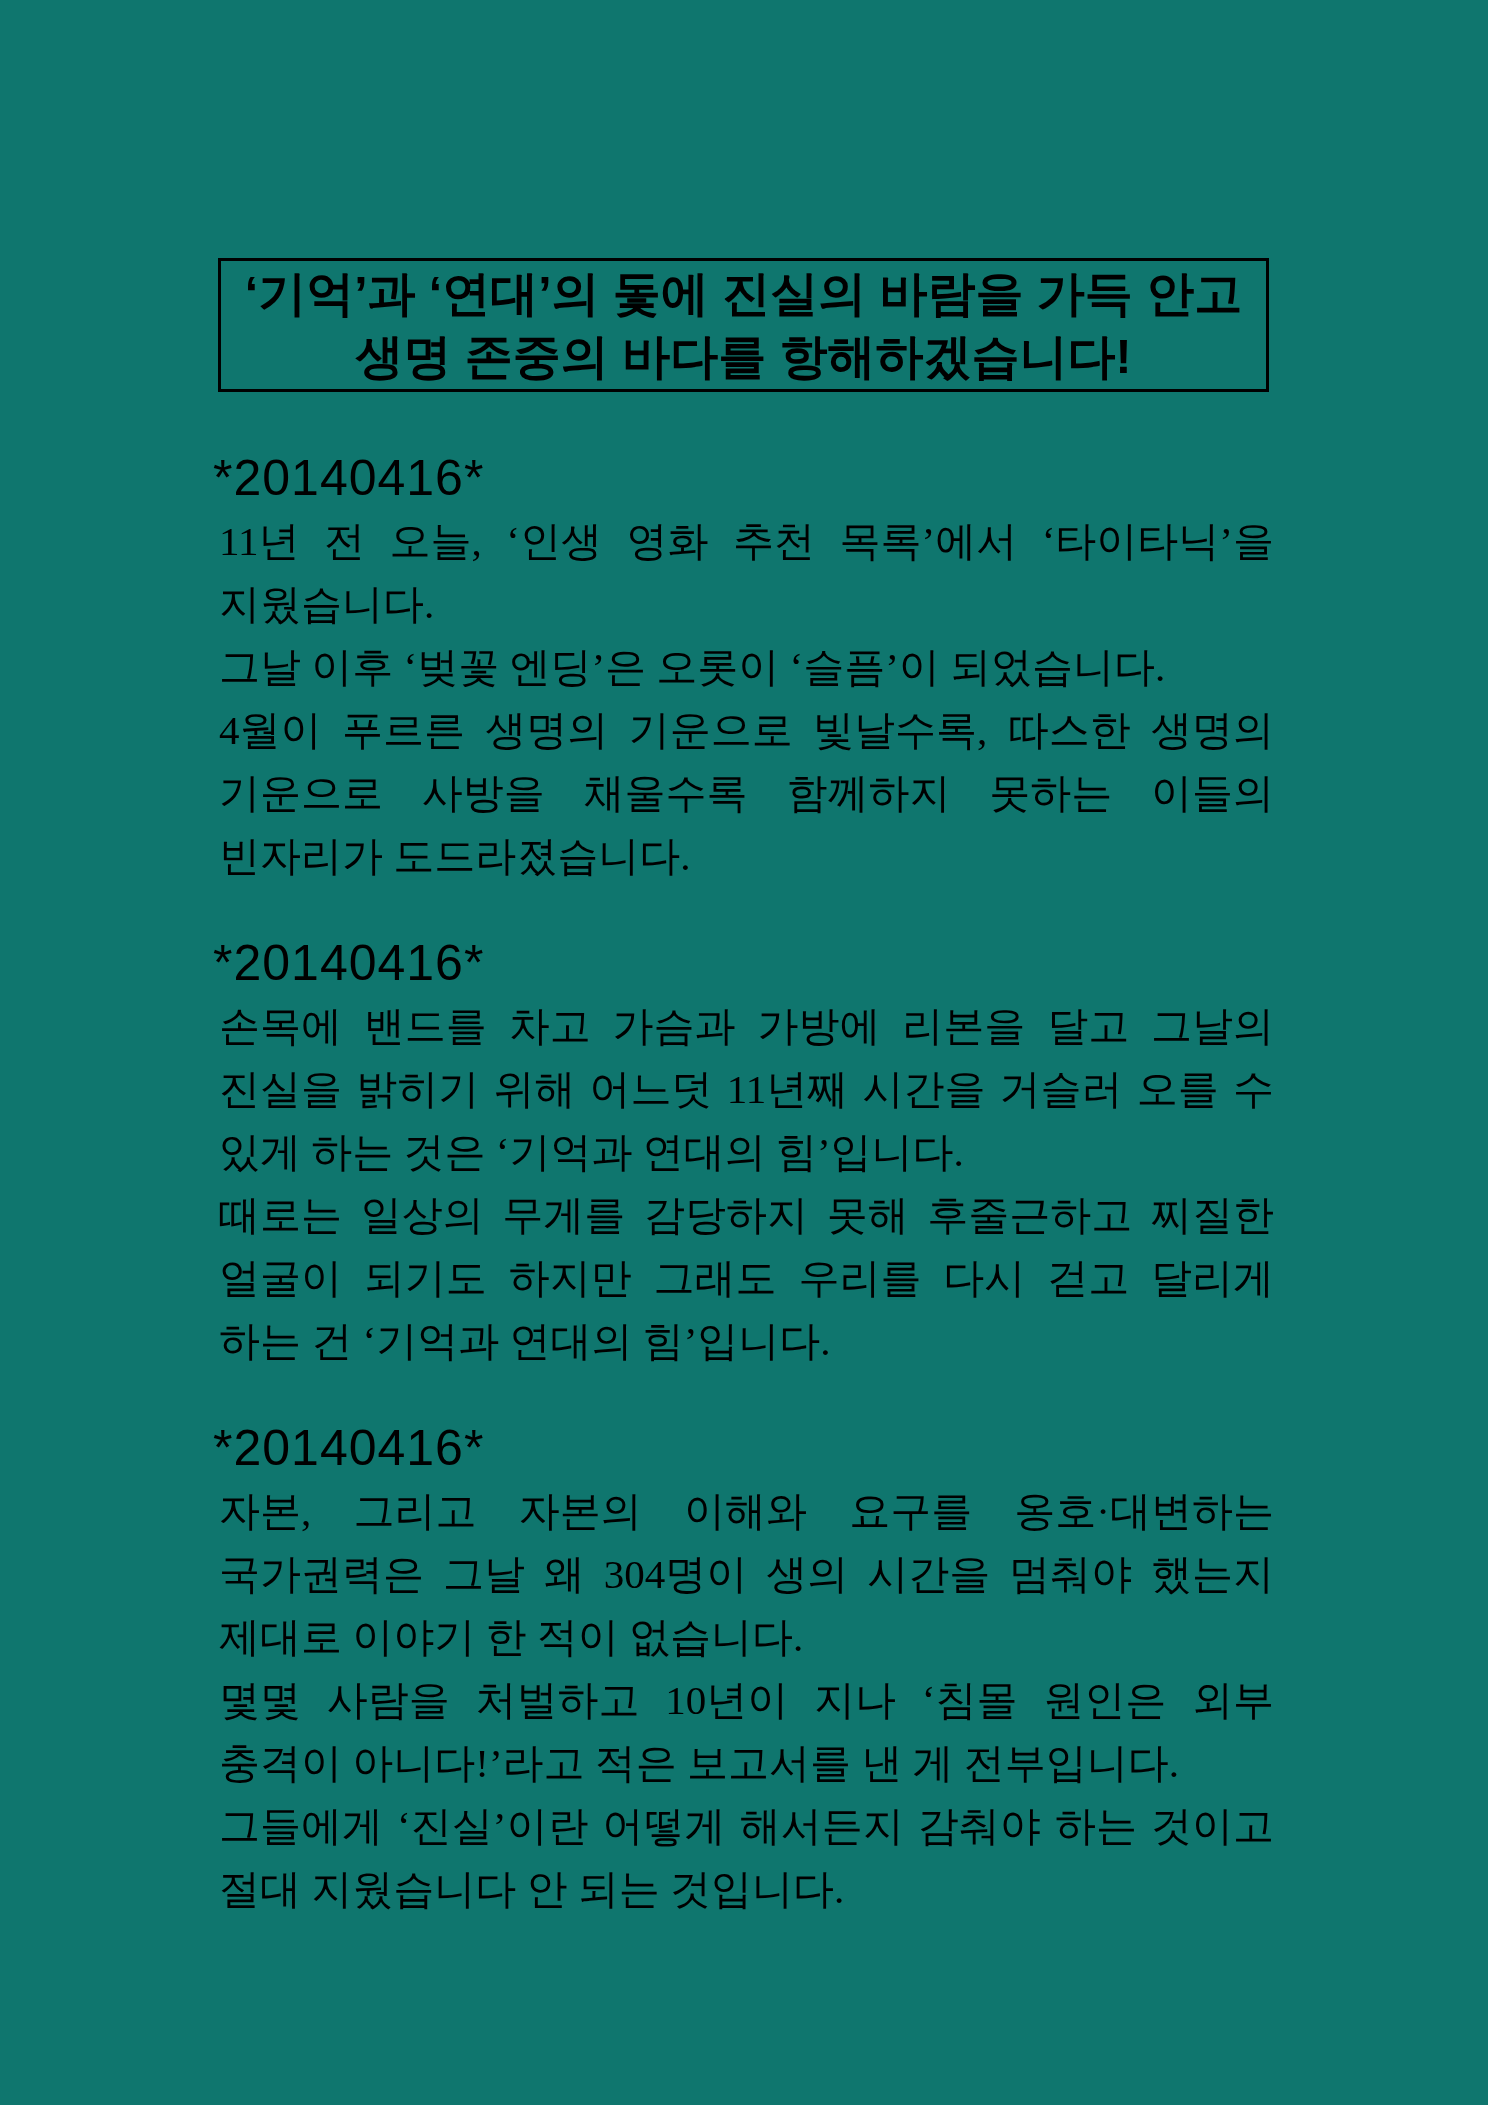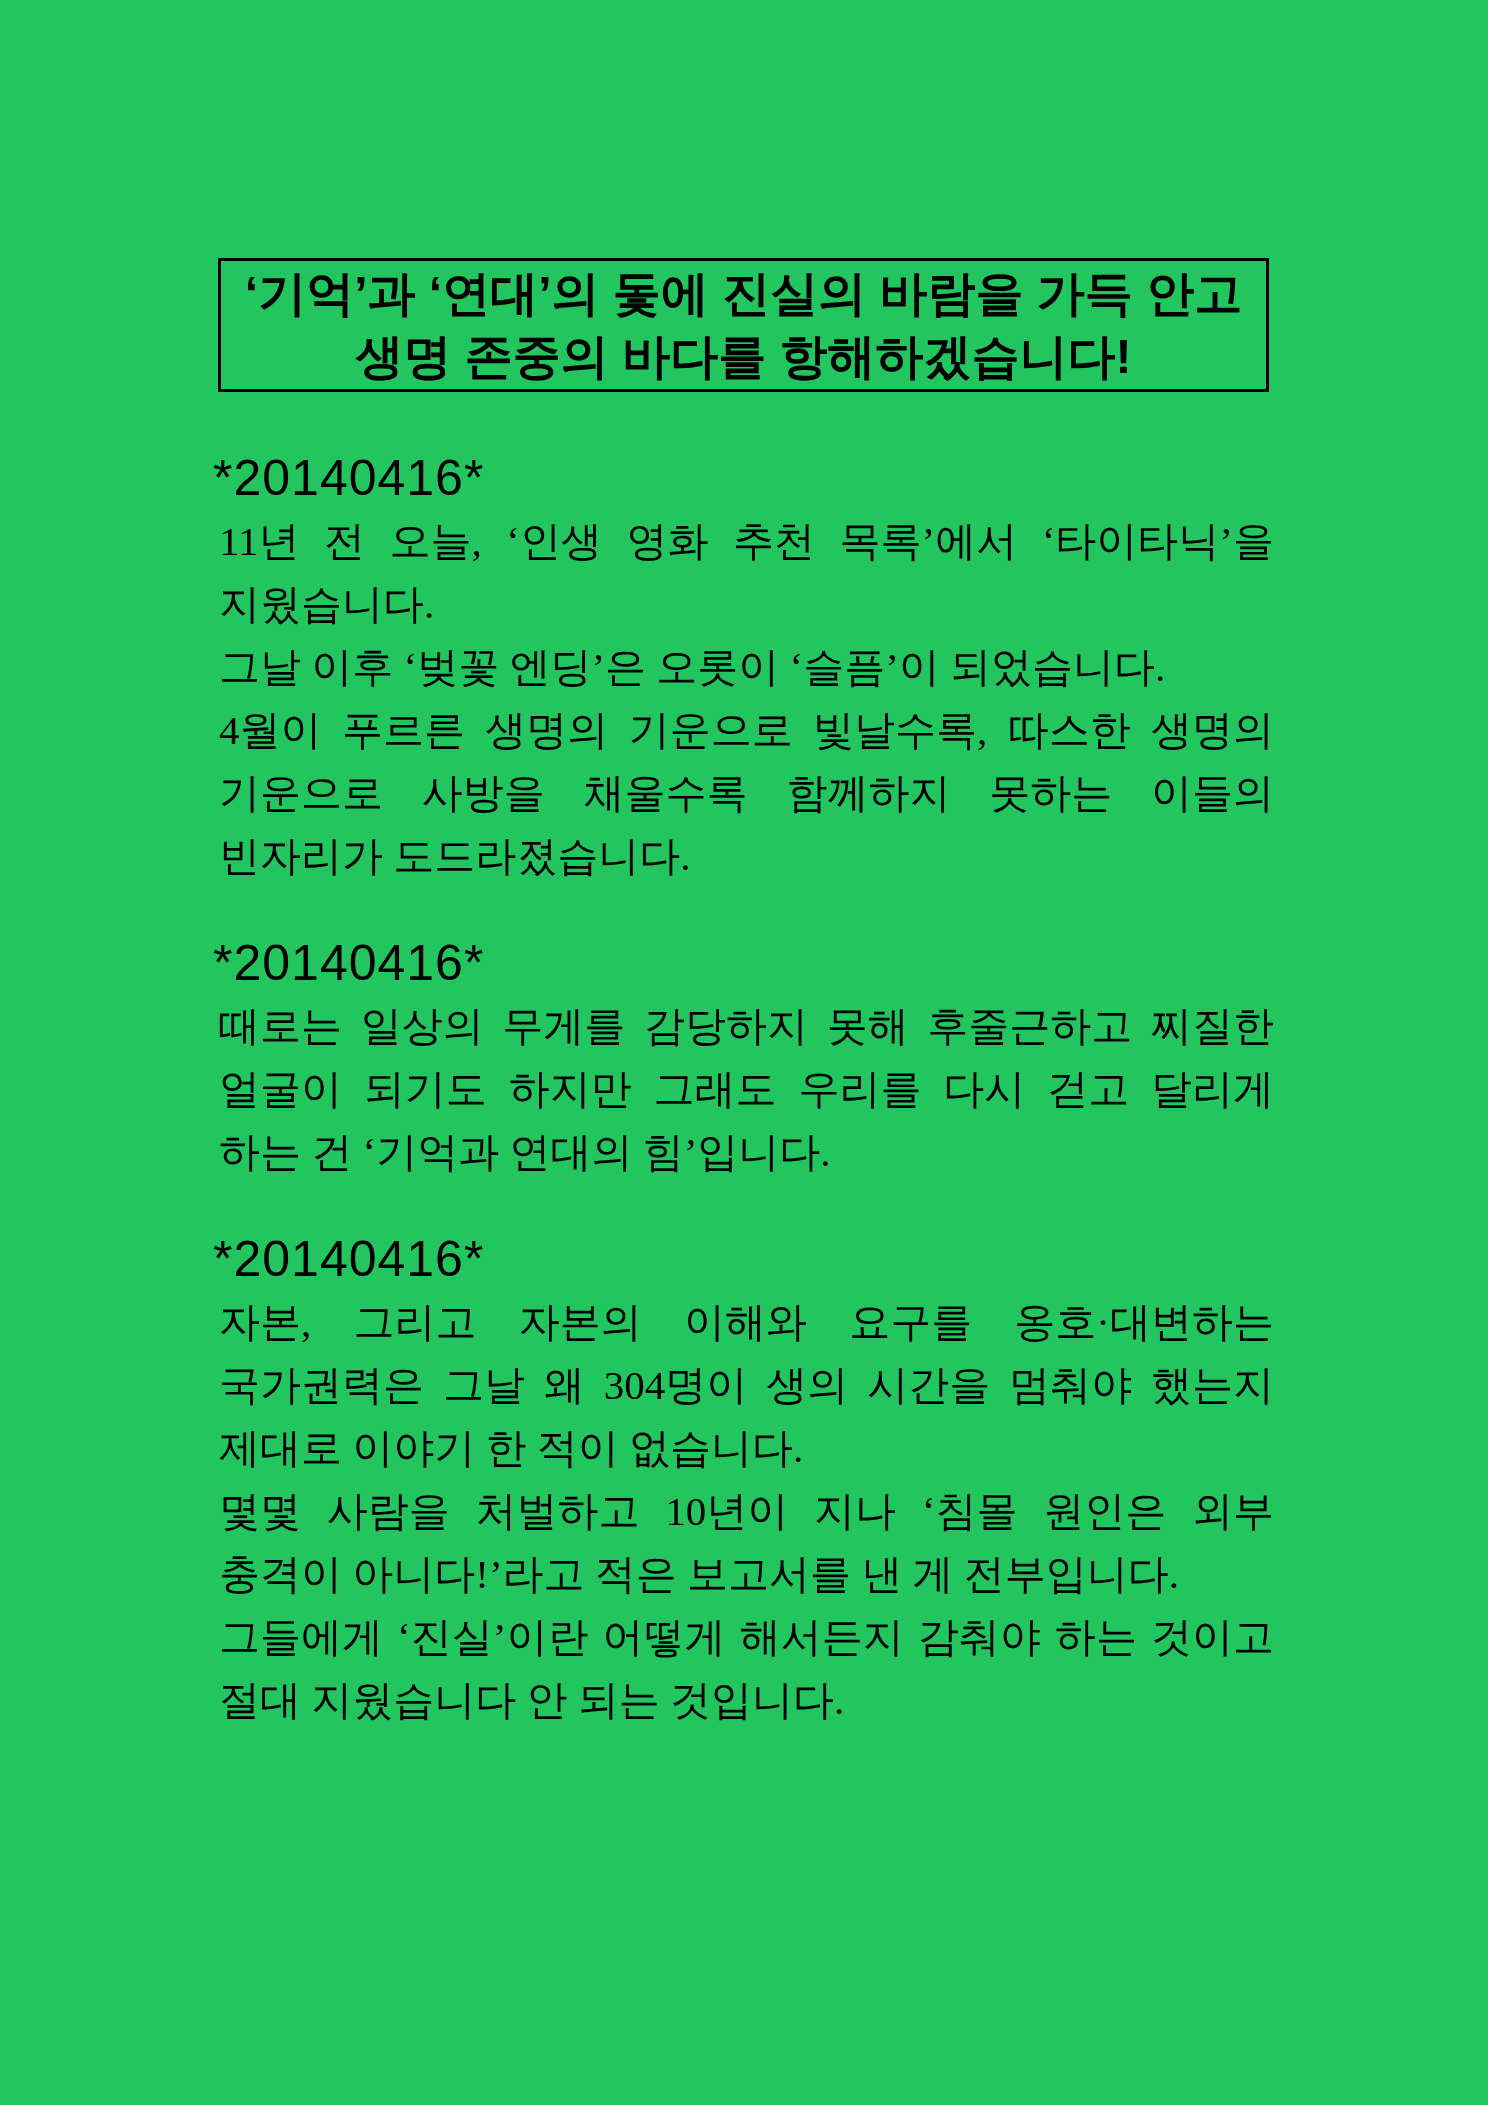--- a/index.html
+++ b/index.html
@@ -1,21 +1,21 @@
 <!DOCTYPE html>
 <html lang="ko"><head>
 <meta charset="utf-8">
 <style>
   * { margin: 0; padding: 0; box-sizing: border-box; }
   html, body { background: #ffffff; }
   .page {
     position: relative;
     width: 1488px;
     height: 2105px;
-    background: #22c55e;
+    background: #0f766e;
     color: #000000;
     padding: 258px 214px 0 213px;
     overflow: hidden;
   }
   .title-box {
     border: 3px solid #000000;
     height: 134px;
     margin: 0 5px;
     display: flex;
     flex-direction: column;
@@ -59,20 +59,21 @@
 
   <div class="section">
     <div class="sec-header">*20140416*</div>
     <p class="para">11년 전 오늘, ‘인생 영화 추천 목록’에서 ‘타이타닉’을 지웠습니다.</p>
     <p class="para">그날 이후 ‘벚꽃 엔딩’은 오롯이 ‘슬픔’이 되었습니다.</p>
     <p class="para">4월이 푸르른 생명의 기운으로 빛날수록, 따스한 생명의 기운으로 사방을 채울수록 함께하지 못하는 이들의 빈자리가 도드라졌습니다.</p>
   </div>
 
   <div class="section">
     <div class="sec-header">*20140416*</div>
+    <p class="para">손목에 밴드를 차고 가슴과 가방에 리본을 달고 그날의 진실을 밝히기 위해 어느덧 11년째 시간을 거슬러 오를 수 있게 하는 것은 ‘기억과 연대의 힘’입니다.</p>
     <p class="para">때로는 일상의 무게를 감당하지 못해 후줄근하고 찌질한 얼굴이 되기도 하지만 그래도 우리를 다시 걷고 달리게 하는 건 ‘기억과 연대의 힘’입니다.</p>
   </div>
 
   <div class="section">
     <div class="sec-header">*20140416*</div>
     <p class="para">자본, 그리고 자본의 이해와 요구를 옹호·대변하는 국가권력은 그날 왜 304명이 생의 시간을 멈춰야 했는지 제대로 이야기 한 적이 없습니다.</p>
     <p class="para">몇몇 사람을 처벌하고 10년이 지나 ‘침몰 원인은 외부 충격이 아니다!’라고 적은 보고서를 낸 게 전부입니다.</p>
     <p class="para">그들에게 ‘진실’이란 어떻게 해서든지 감춰야 하는 것이고 절대 지웠습니다 안 되는 것입니다.</p>
   </div>
 

